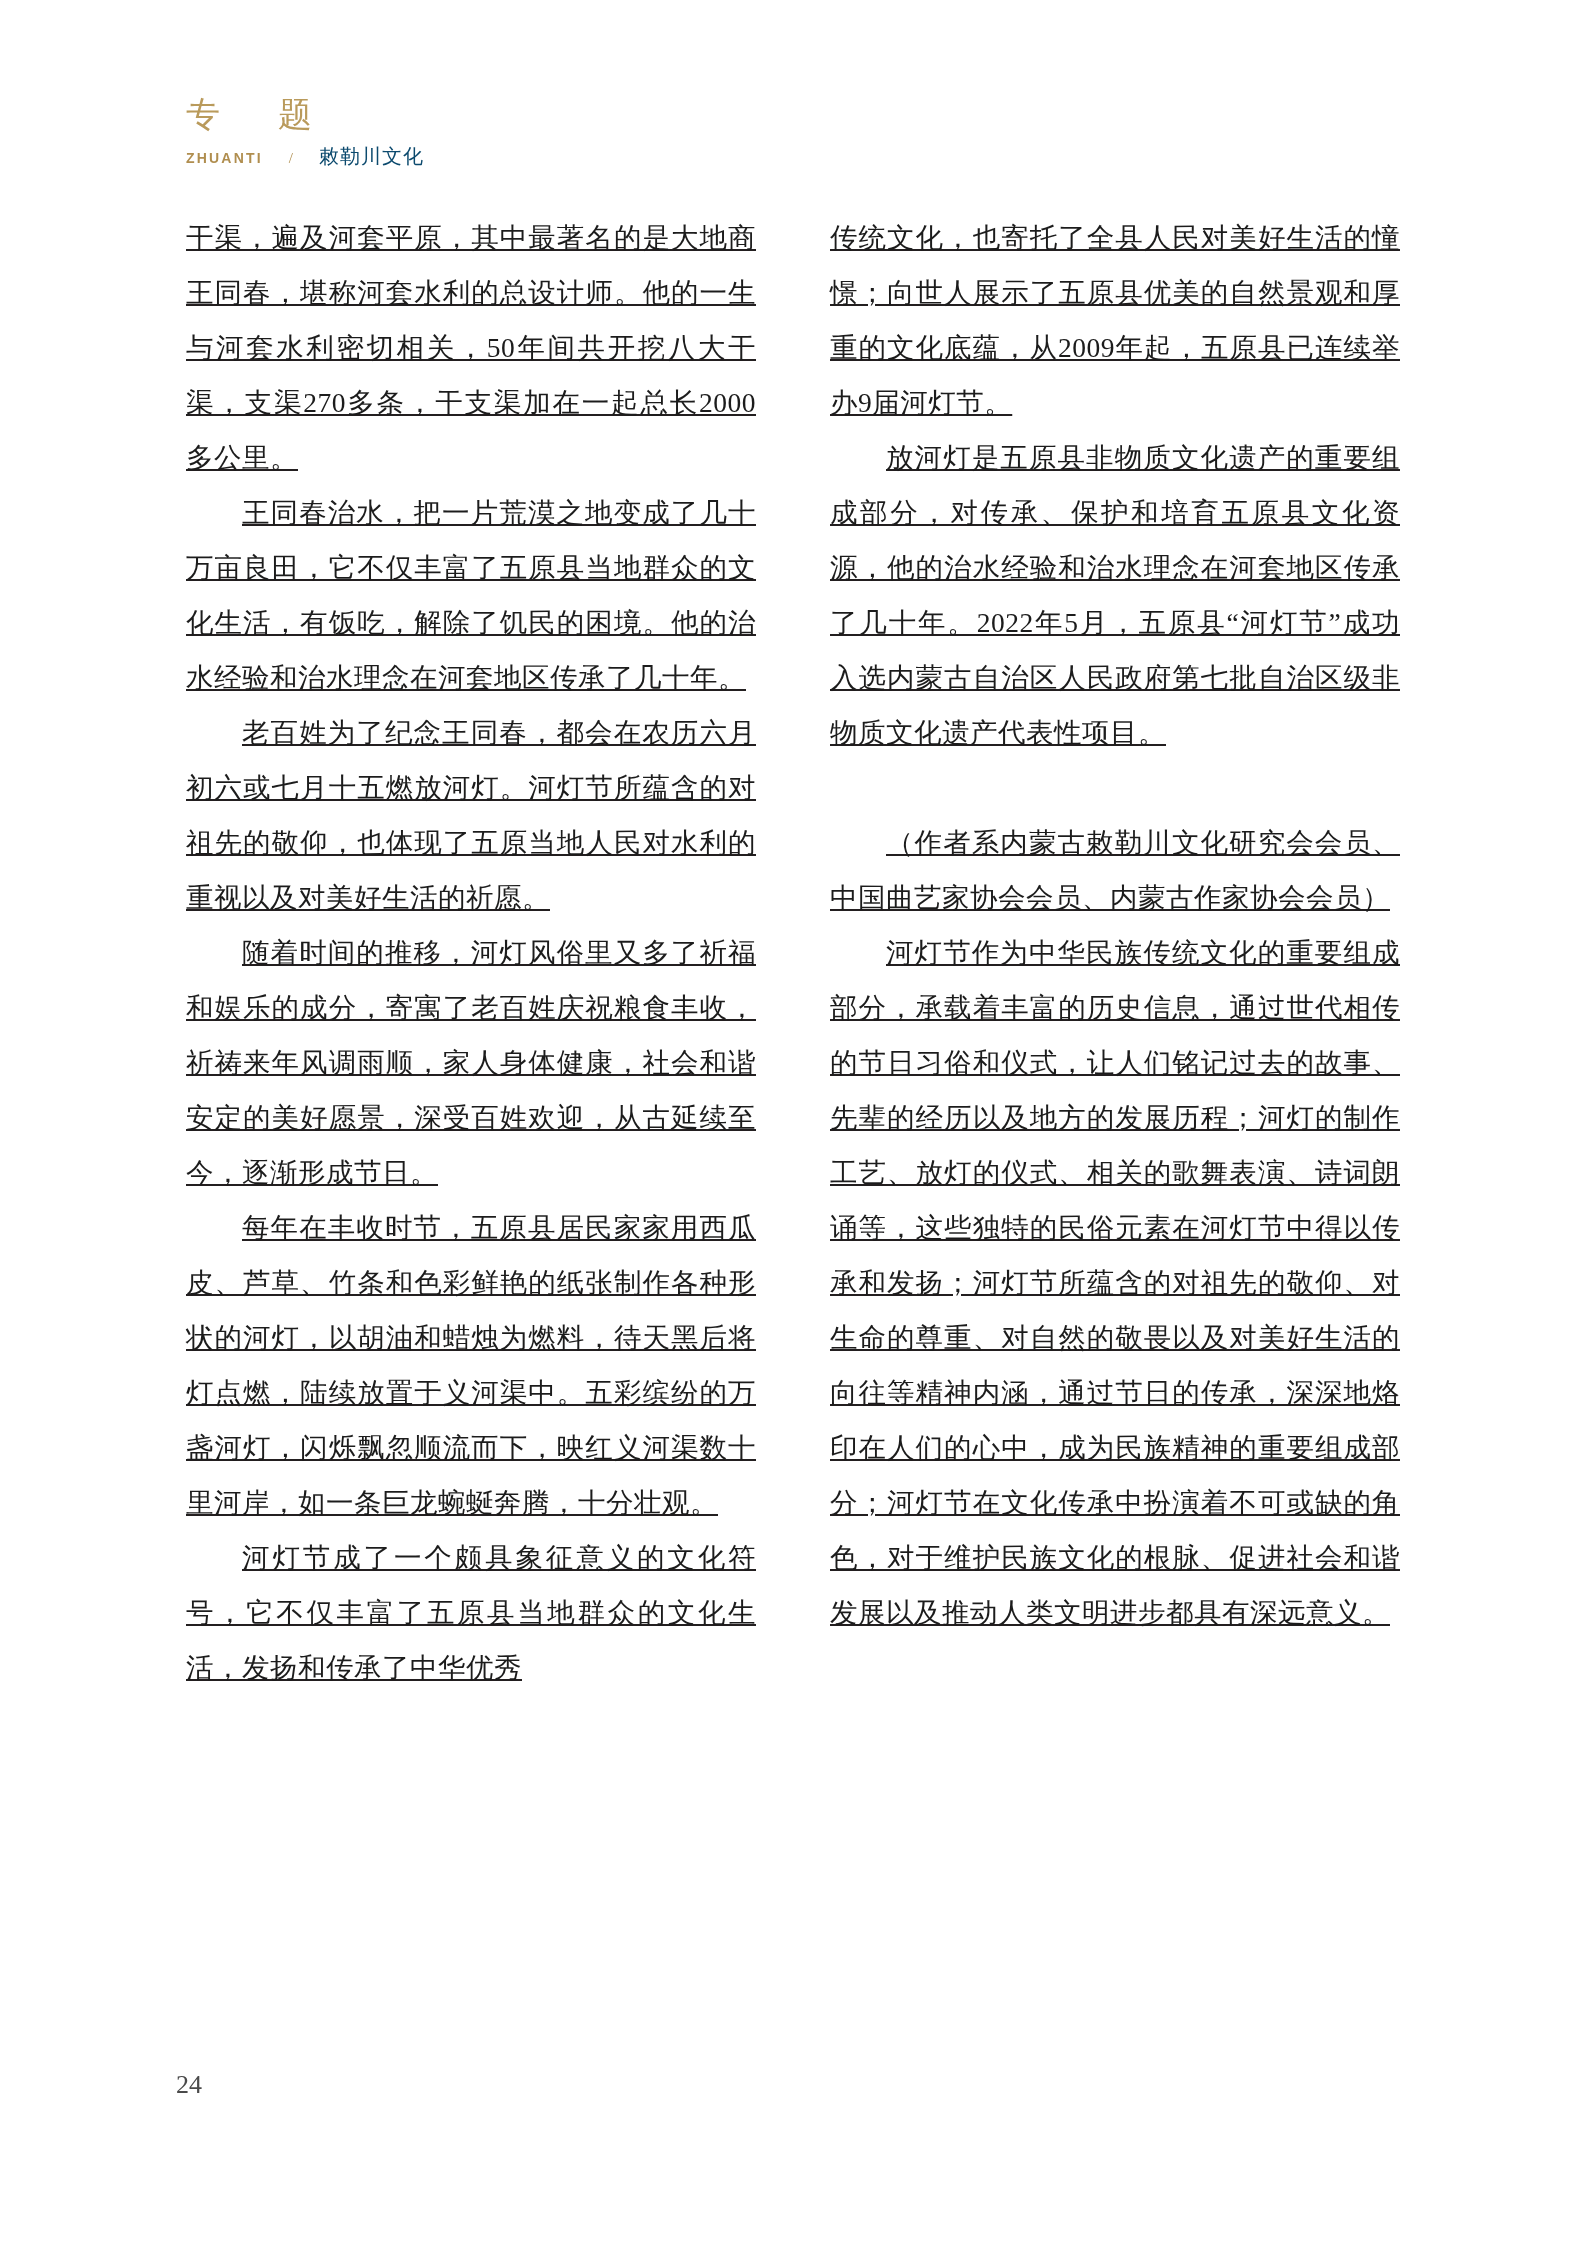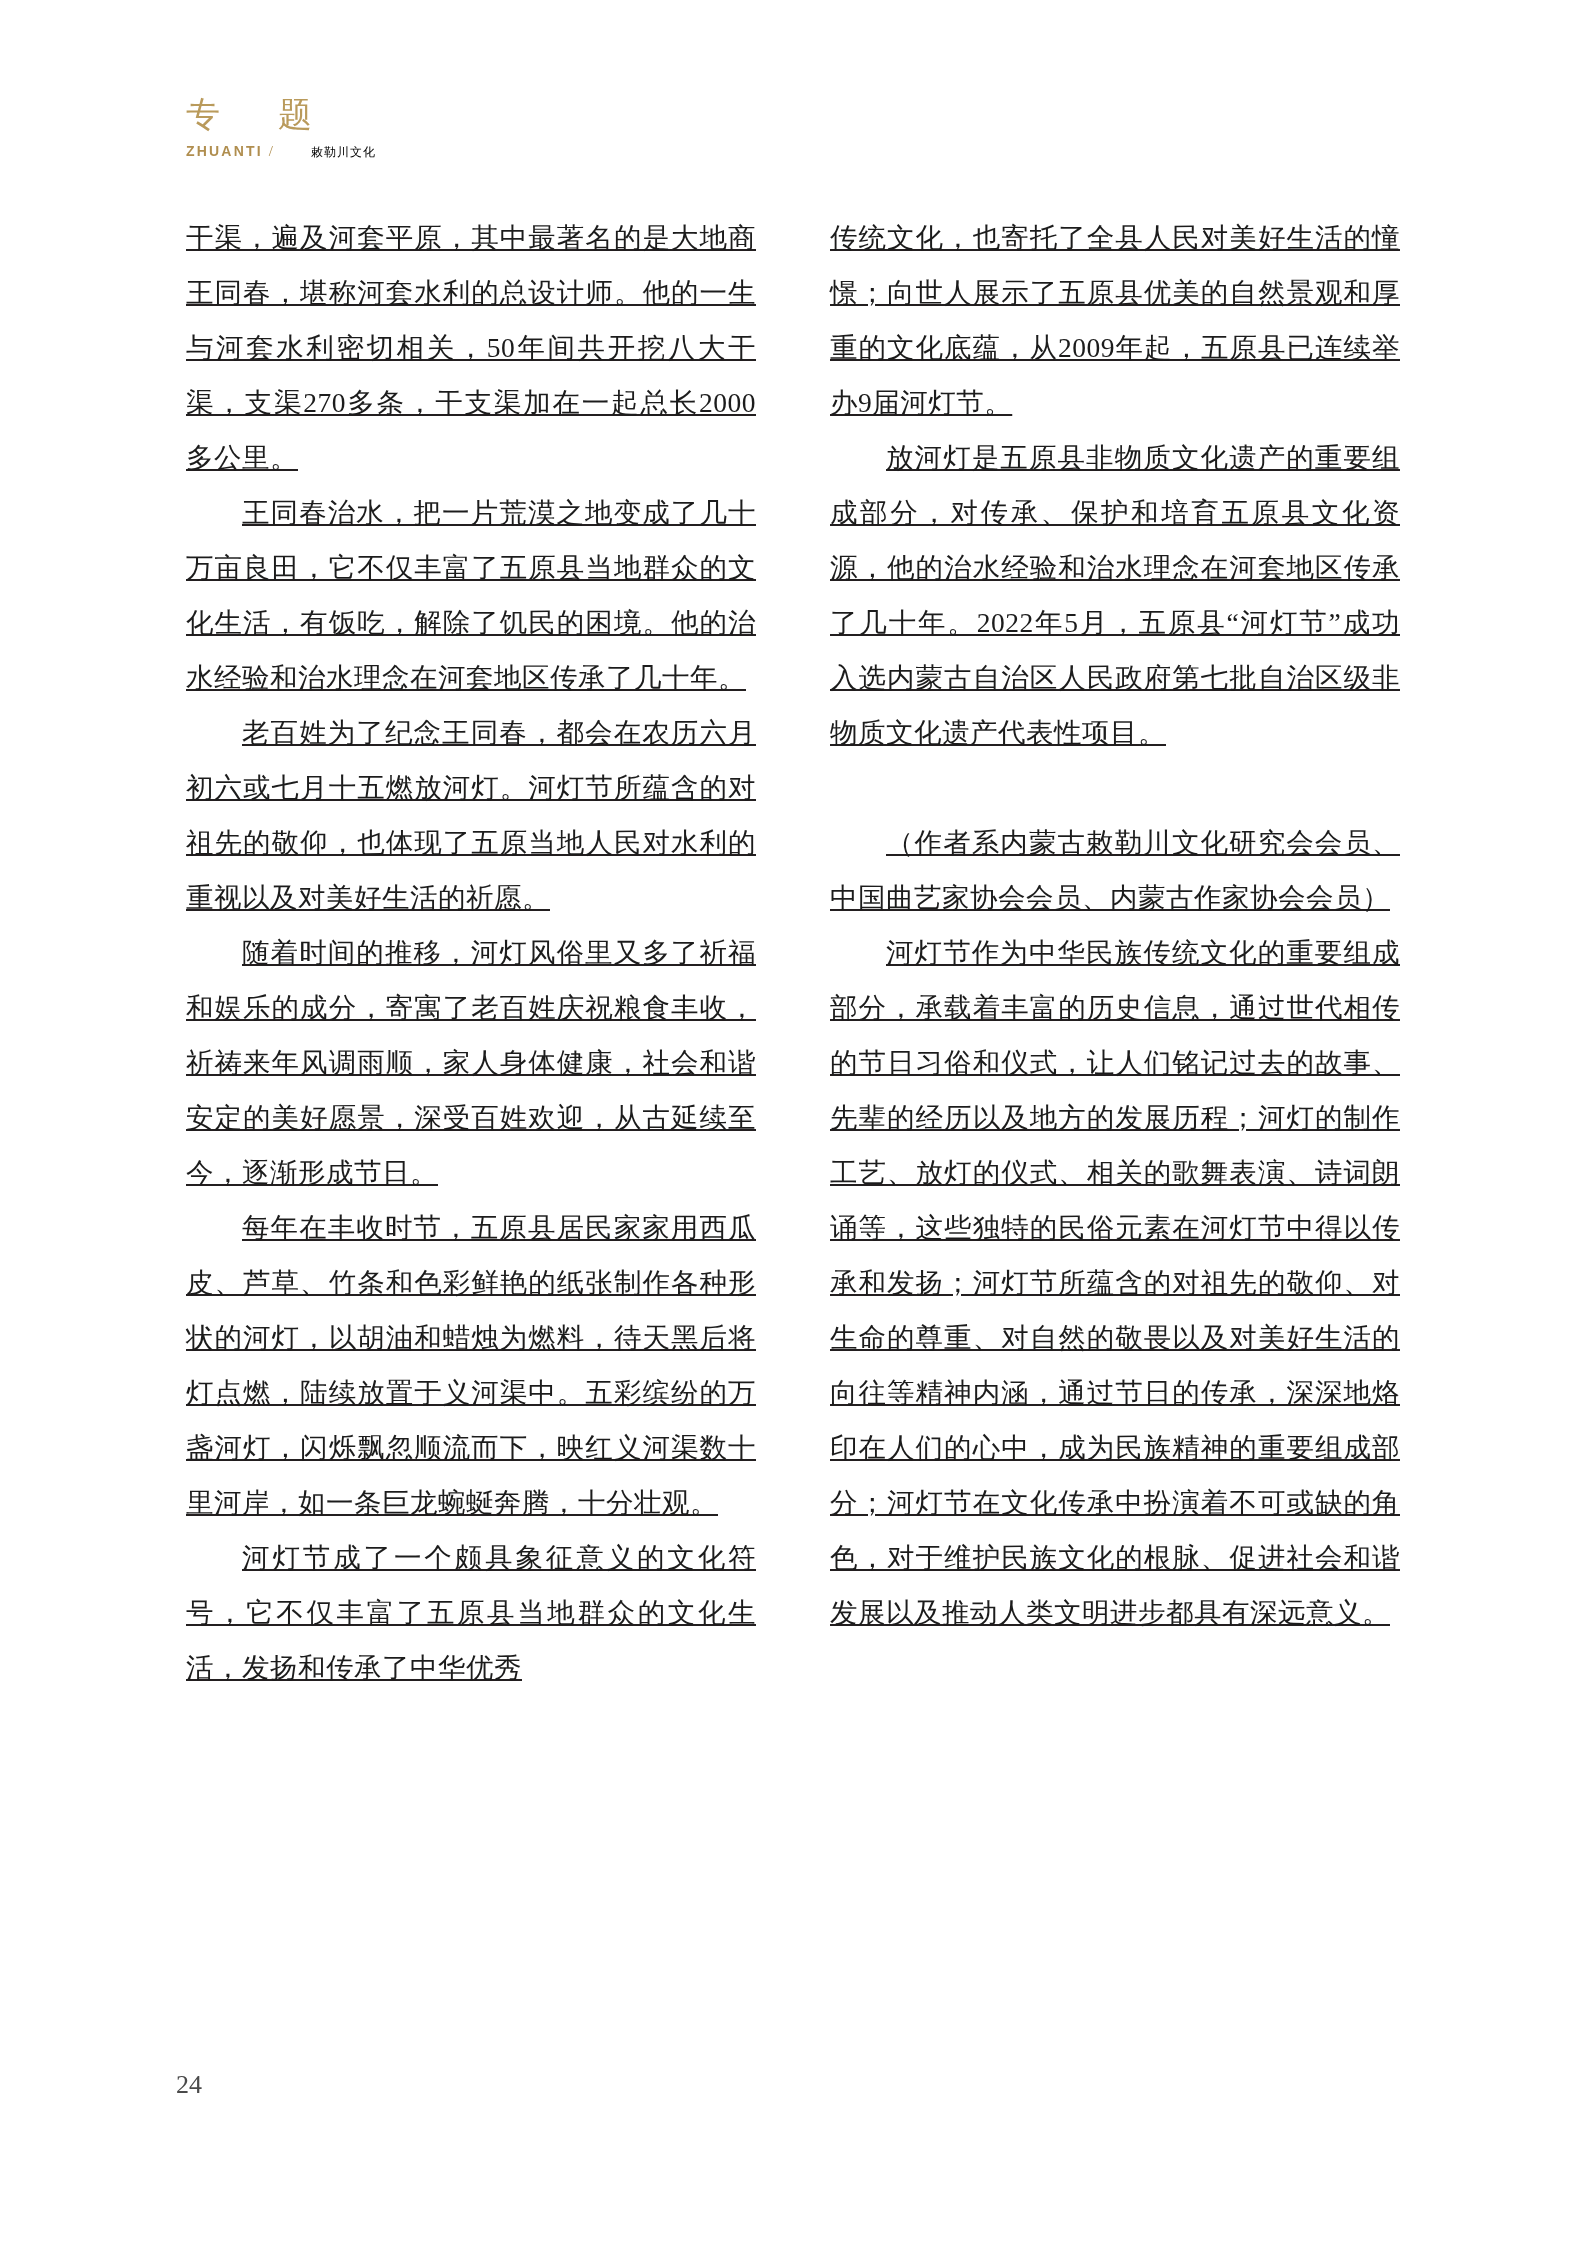--- a/index.html
+++ b/index.html
@@ -33,39 +33,38 @@
     letter-spacing: 12px;
     color: #b99a5b;
     line-height: 1.1;
     margin: 0;
     font-weight: normal;
   }
   .header-sub {
     margin-top: 10px;
     display: flex;
     align-items: baseline;
-    gap: 6px;
+    gap: 26px;
     color: #b99a5b;
   }
   .header-sub-en {
     font-family: "Liberation Sans", sans-serif;
     font-size: 14px;
     letter-spacing: 2.2px;
     font-weight: bold;
     color: #b08e4f;
   }
   .header-sub-sep {
     font-size: 15px;
     color: #b08e4f;
   }
   .header-sub-cn {
-    font-size: 12px;
+    font-size: 20px;
     letter-spacing: 1px;
-    color: #000000;
-    margin-left: 32px;
+    color: #0c4a6e;
   }
 
   
   .columns {
     position: absolute;
     left: 186px;
     top: 210px;
     width: 1215px;
     display: flex;
     gap: 74px;

